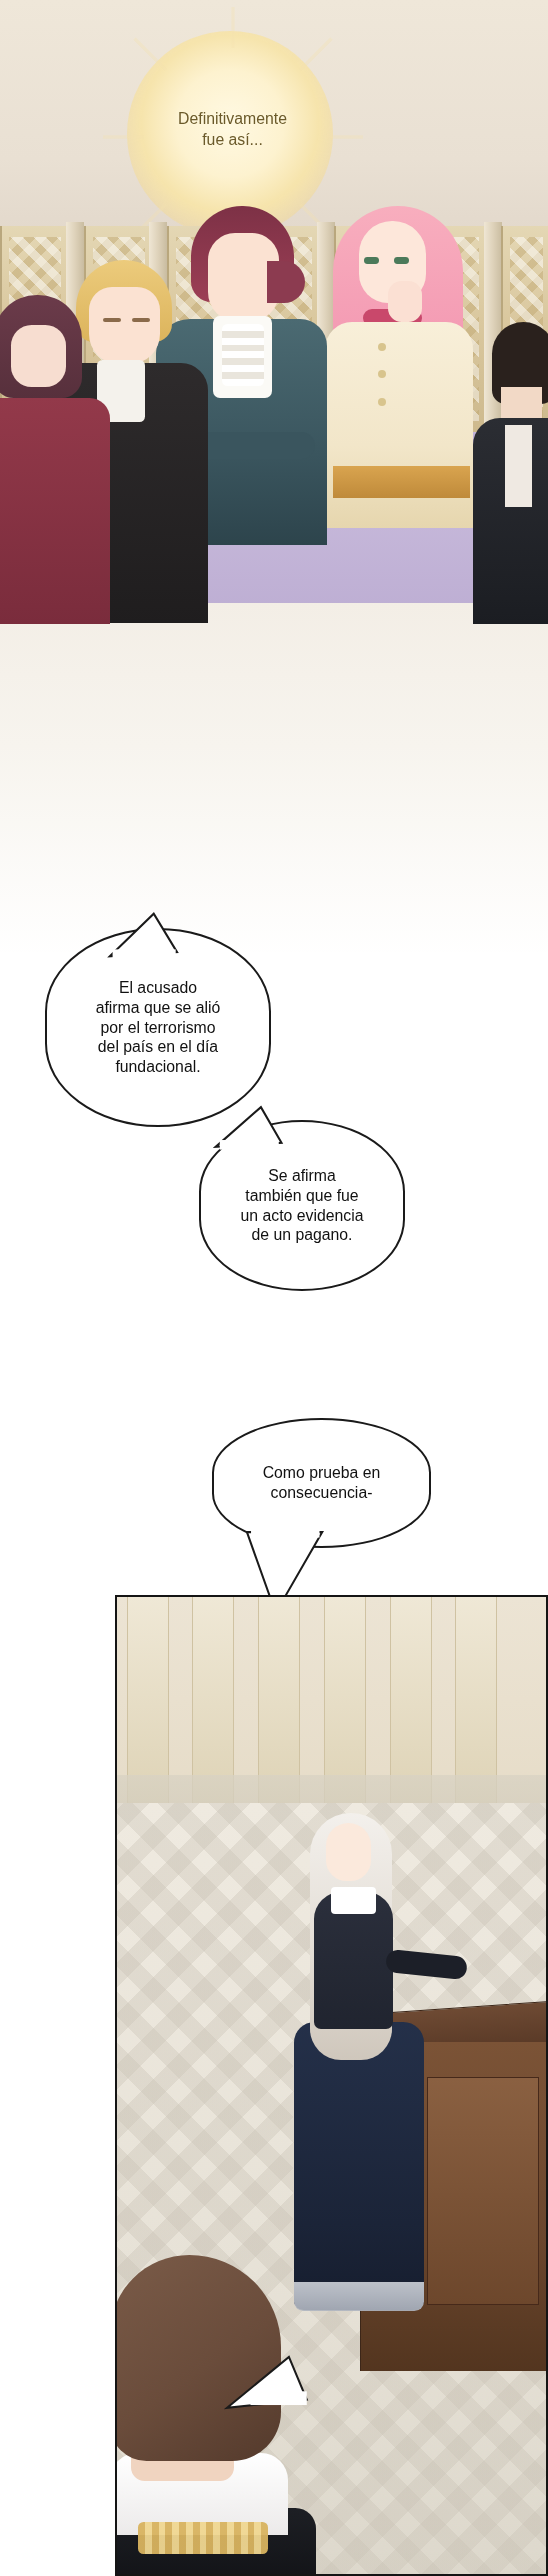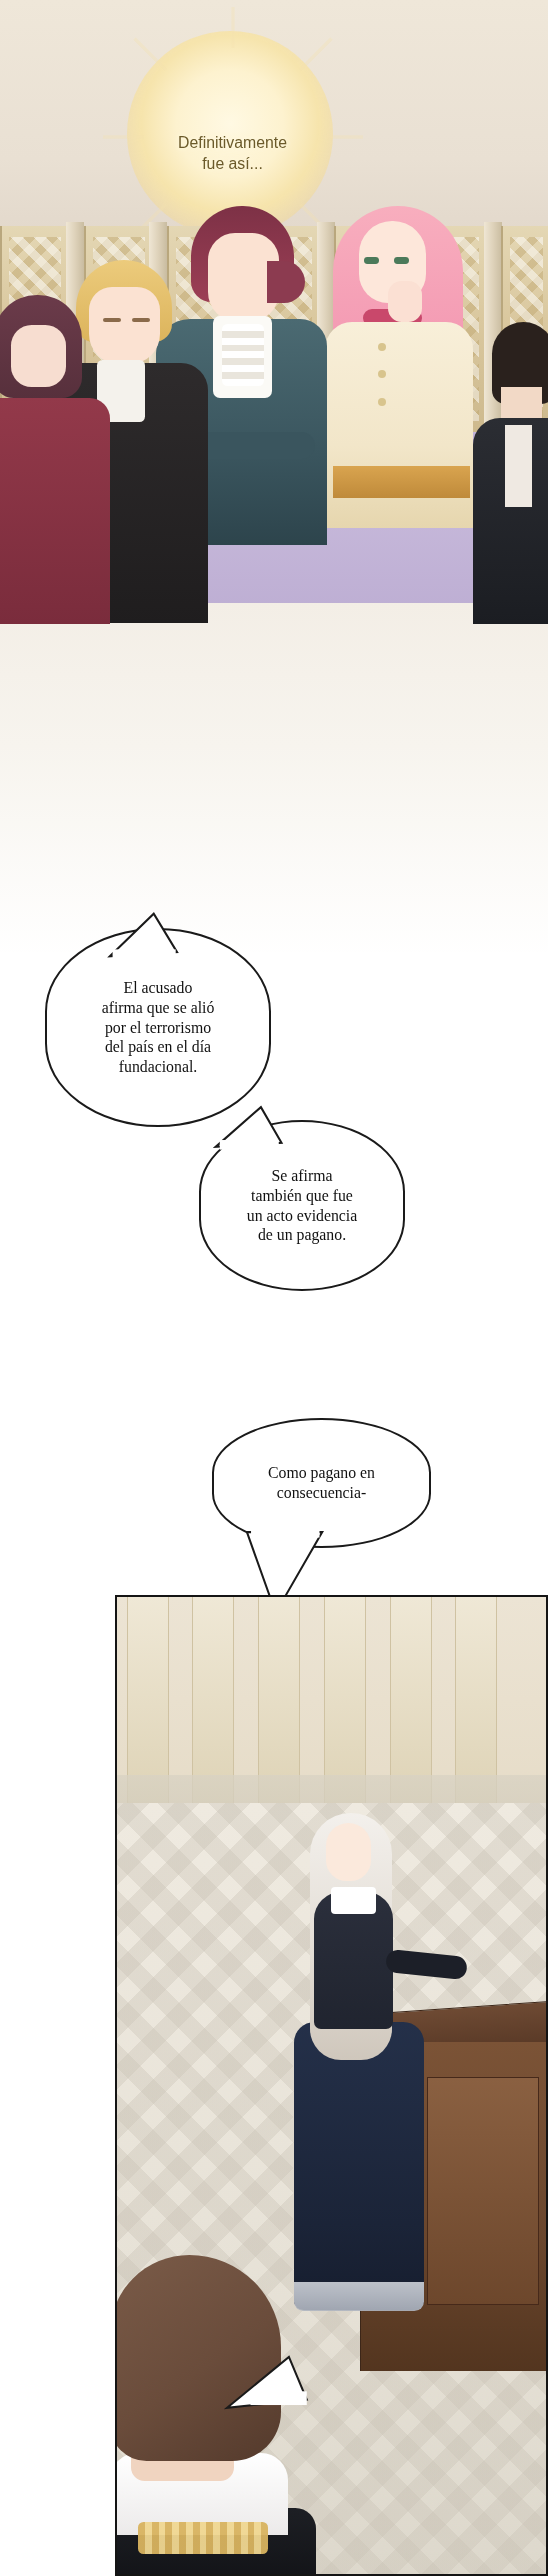--- a/index.html
+++ b/index.html
@@ -92,26 +92,26 @@
     border-radius: 50% / 42%;
     box-sizing: border-box;
     display: flex;
     align-items: center;
     justify-content: center;
     text-align: center;
     color: #111;
     line-height: 1.26;
     padding: 9.6px 13.7px;
   }
-  .bubble span { display: block; white-space: pre-line; font-family: Liberation Serif, serif; }
+  .bubble span { display: block; white-space: pre-line; }
 
   
   #caption {
     position: absolute;
-    left: 147px; top: 132px;
+    left: 147px; top: 108px;
     width: 171px;
     text-align: center;
     color: #6b5a2a;
     font-size: 15.8px;
     line-height: 1.35;
     white-space: pre-line;
     text-shadow: 0 0 5.5px #fffbe8, 0 0 9.6px #fff4cf;
   }
 
   
@@ -341,21 +341,21 @@
 también que fue
 un acto evidencia
 de un pagano.</span>
   </div>
   <svg style="position:absolute;left:206px;top:1103px;width:103px;height:48px;" viewBox="0 0 150 70" width="103" height="48">
     <polygon points="14,64 80,6 110,58" fill="#ffffff" stroke="#1a1a1a" stroke-width="3"></polygon>
     <rect x="20" y="54" width="86" height="14" fill="#ffffff"></rect>
   </svg>
 
   <div class="bubble" style="left:212px; top:1418px; width:219px; height:130px; font-size:15.8px;">
-    <span>Como pagano en
+    <span>Como prueba en
 consecuencia-</span>
   </div>
   <svg style="position:absolute;left:240px;top:1528px;width:96px;height:89px;" viewBox="0 0 140 130" width="96" height="89">
     <polygon points="10,6 120,6 52,124" fill="#ffffff" stroke="#1a1a1a" stroke-width="3"></polygon>
     <rect x="16" y="0" width="100" height="14" fill="#ffffff"></rect>
   </svg>
 
   <div id="panel3frame">
     <div class="p3-bg-top"></div>
     <div class="p3-col" style="left:9.6px;"></div>

